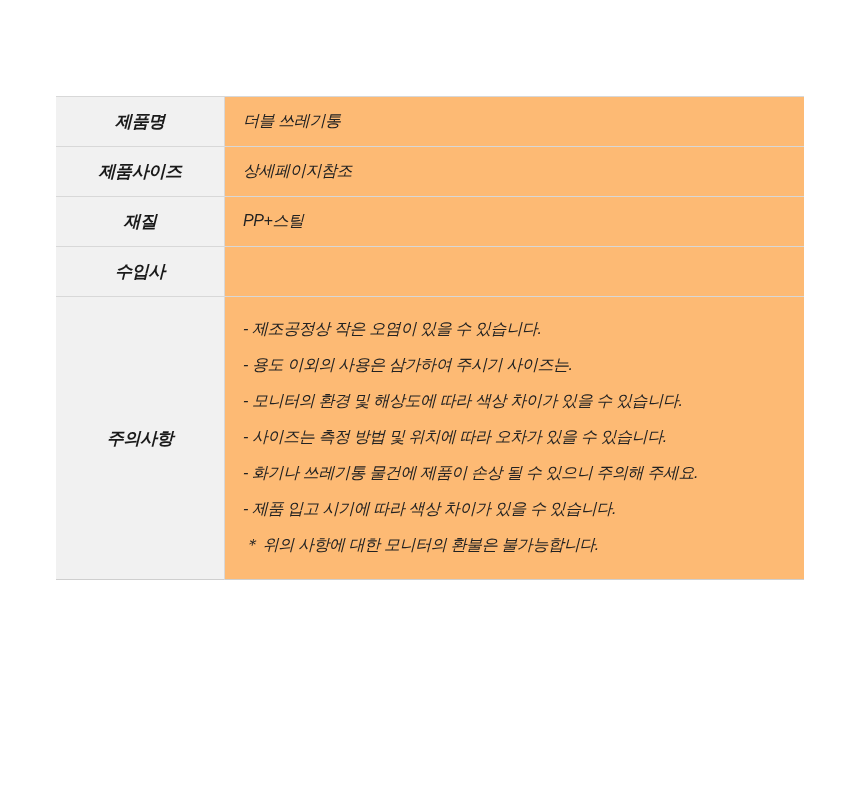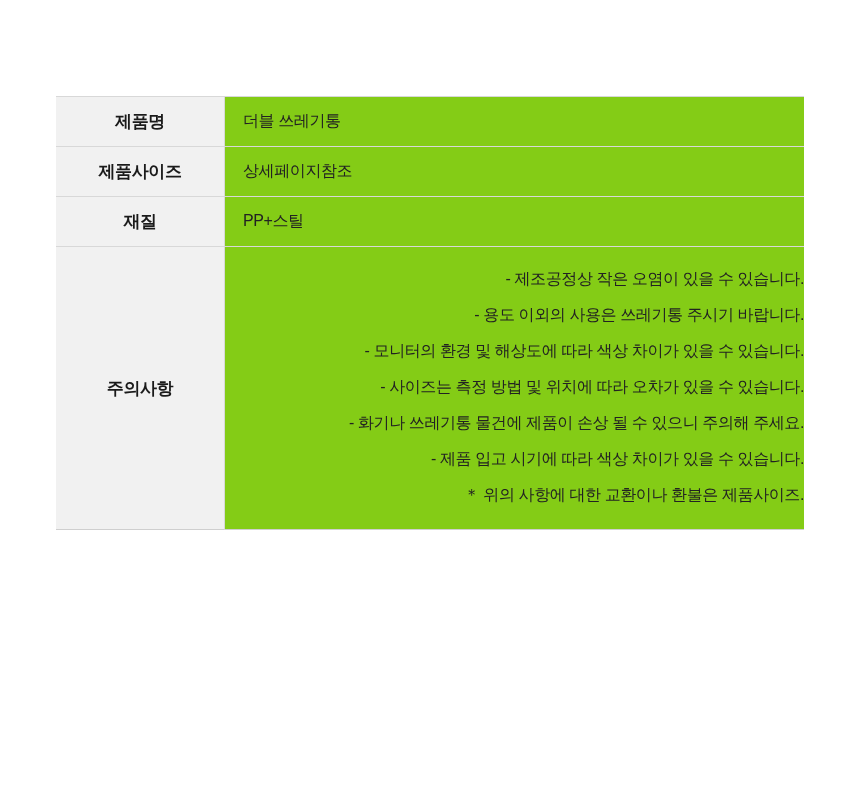--- a/index.html
+++ b/index.html
@@ -12,20 +12,21 @@
     height: 808px;
     font-family: "Liberation Sans", "DejaVu Sans", sans-serif;
     color: #1a1a1a;
     overflow: hidden;
   }
   .page {
     position: relative;
     width: 860px;
     height: 808px;
     background: #ffffff;
+    font-style: italic;
   }
   .spec-table {
     position: absolute;
     left: 56px;
     top: 96px;
     width: 748px;
     border-collapse: collapse;
     table-layout: fixed;
   }
   .spec-table tr {
@@ -43,40 +44,39 @@
     text-align: center;
     vertical-align: middle;
     font-size: 17px;
     font-weight: bold;
     color: #1a1a1a;
     padding: 13px 6px;
     letter-spacing: -0.4px;
     border-right: 1px solid #d8d8d8;
   }
   .value-cell {
-    background: #84cc16;
+    background: #fdba74;
     text-align: left;
     vertical-align: middle;
     font-size: 16px;
     color: #222222;
     padding: 13px 0 13px 18px;
     letter-spacing: -0.4px;
   }
   .value-cell.empty {
     padding-top: 17px;
     padding-bottom: 17px;
   }
   .notes-row .label-cell {
     vertical-align: middle;
     margin-top: 48px;
   }
   .notes-cell {
     padding: 14px 0 16px 18px;
     vertical-align: middle;
-    text-align: right;
   }
   .notes-cell .note-line {
     font-size: 16px;
     color: #222222;
     line-height: 1.0;
     padding: 10px 0;
     letter-spacing: -0.4px;
     white-space: nowrap;
   }
 </style>
@@ -91,27 +91,31 @@
         <td class="value-cell">더블 쓰레기통</td>
       </tr>
       <tr>
         <td class="label-cell">제품사이즈</td>
         <td class="value-cell">상세페이지참조</td>
       </tr>
       <tr>
         <td class="label-cell">재질</td>
         <td class="value-cell">PP+스틸</td>
       </tr>
+      <tr>
+        <td class="label-cell">수입사</td>
+        <td class="value-cell empty"></td>
+      </tr>
       <tr class="notes-row">
         <td class="label-cell">주의사항</td>
         <td class="value-cell notes-cell">
           <div class="note-line">- 제조공정상 작은 오염이 있을 수 있습니다.</div>
-          <div class="note-line">- 용도 이외의 사용은 쓰레기통 주시기 바랍니다.</div>
+          <div class="note-line">- 용도 이외의 사용은 삼가하여 주시기 사이즈는.</div>
           <div class="note-line">- 모니터의 환경 및 해상도에 따라 색상 차이가 있을 수 있습니다.</div>
           <div class="note-line">- 사이즈는 측정 방법 및 위치에 따라 오차가 있을 수 있습니다.</div>
           <div class="note-line">- 화기나 쓰레기통 물건에 제품이 손상 될 수 있으니 주의해 주세요.</div>
           <div class="note-line">- 제품 입고 시기에 따라 색상 차이가 있을 수 있습니다.</div>
-          <div class="note-line">＊ 위의 사항에 대한 교환이나 환불은 제품사이즈.</div>
+          <div class="note-line">＊ 위의 사항에 대한 모니터의 환불은 불가능합니다.</div>
         </td>
       </tr>
     </tbody>
   </table>
 </div>
 
 </body></html>

